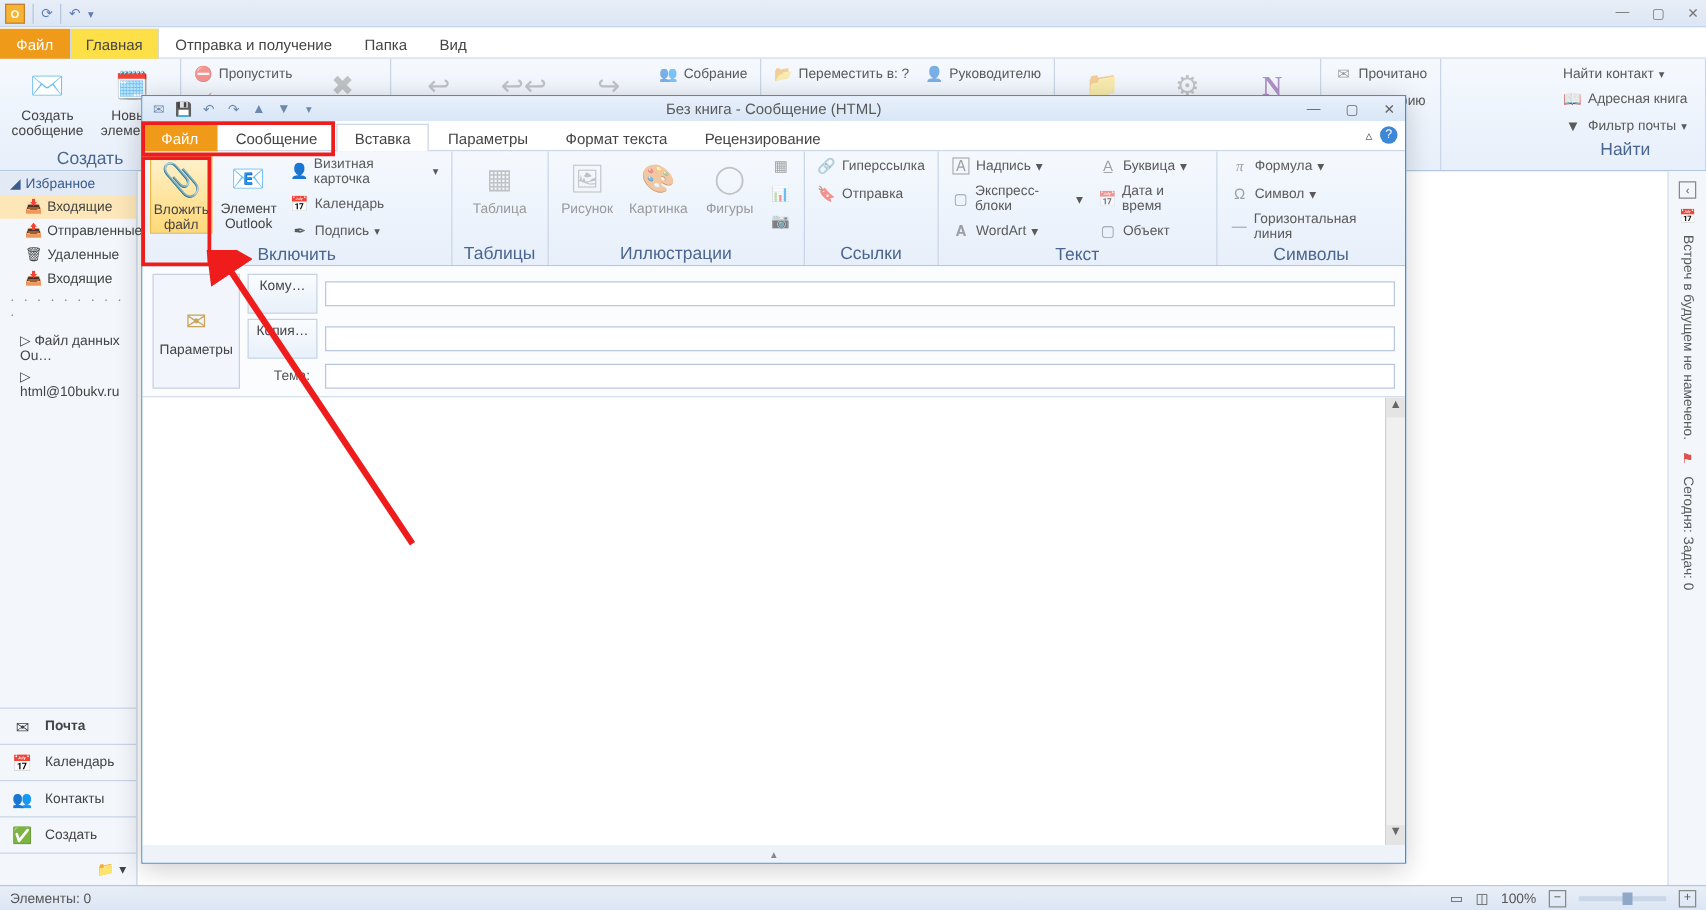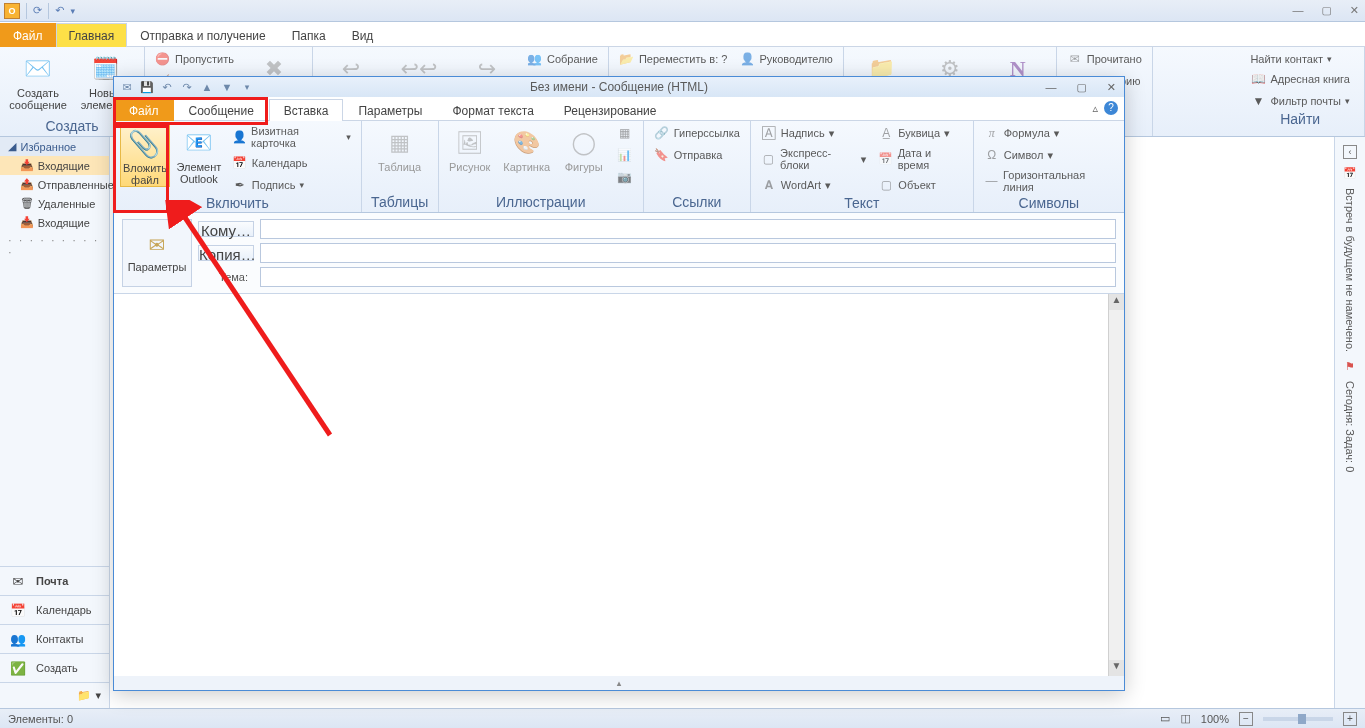--- a/index.html
+++ b/index.html
@@ -51,21 +51,21 @@
 .compose .ctabs { height:24px; display:flex; align-items:flex-end; border-bottom:1px solid #cbd6e6; background:#fff; position:relative; }
 .compose .ctabs .tab { padding:4px 14px 3px; font-size:12px; color:#444; border:1px solid transparent; border-bottom:none; position:relative; top:1px; }
 .compose .ctabs .tab.file { background:#f09a1a; color:#fff; }
 .compose .ctabs .tab.active { background:#fff; border-color:#cbd6e6;margin-top:32px; }
 .compose .cribbon { height:92px; background:linear-gradient(#f5f9fe,#e7effa); border-bottom:1px solid #b5c7de; display:flex; }
 .cfields { border-bottom:1px solid #c9d6e8; display:flex; padding:6px 8px; gap:6px; background:#fafcfe; }
 .sendbox { width:70px; border:1px solid #c5d2e5; background:#f2f6fc; display:flex; flex-direction:column; align-items:center; justify-content:center; gap:4px; padding:6px 0; }
 .sendbox .sicon { font-size:20px; color:#c7a659; }
 .fieldrows { flex:1; display:flex; flex-direction:column; gap:4px; }
 .frow { display:flex; align-items:center; gap:6px; }
-.frow .fbtn { width:56px; height:16px; border:1px solid #c5d2e5; background:linear-gradient(#fafcfe,#e8f0fa); text-align:center; line-height:18px; font-size:15px; }
+.frow .fbtn { width:56px; height:32px; border:1px solid #c5d2e5; background:linear-gradient(#fafcfe,#e8f0fa); text-align:center; line-height:18px; font-size:11px; }
 .frow .flbl { width:56px; text-align:right; padding-right:6px; color:#555; }
 .frow input { flex:1; height:20px; border:1px solid #b9c8de; padding:0 4px; font-size:11px; }
 .cbody { flex:1; background:#fff; position:relative; }
 .cbody .scroll { position:absolute; right:0; top:0; bottom:0; width:16px; background:#f0f0f0; border-left:1px solid #d0d0d0; }
 .cbody .scroll .arr { height:16px; text-align:center; font-size:10px; color:#666; background:#e4e4e4; }
 .compose .cfoot { height:14px; background:#eef3fa; display:flex; justify-content:center; align-items:center; color:#888; font-size:9px; }
 .help { position:absolute; right:6px; top:4px; display:flex; gap:6px; align-items:center; }
 .help .q { width:14px; height:14px; border-radius:50%; background:#3d87d6; color:#fff; text-align:center; line-height:14px; font-size:10px; }
 
 .annot { position:absolute; border:3px solid #ef1c1c; pointer-events:none; }
@@ -242,20 +242,24 @@
       </div>
     <div class="nav-item">
         <span>🗑</span>
         <span>Удаленные</span>
       </div>
     <div class="nav-item">
         <span>📥</span>
         <span>Входящие</span>
       </div>
     <div class="dots">· · · · · · · · · ·</div>
+    <div class="nav-tree">
+      <div>▷ <span>Файл данных Ou…</span></div>
+      <div>▷ <span>html@10bukv.ru</span></div>
+    </div>
     <div class="nav-bottom">
       <div class="nb">
           <span class="nic">✉</span>
           <b>Почта</b>
         </div>
       <div class="nb">
           <span class="nic">📅</span>
           <span>Календарь</span>
         </div>
       <div class="nb">
@@ -298,21 +302,21 @@
 
 <div class="compose">
   <div class="cqat">
     <span class="ci">✉</span>
     <span class="ci" style="color:#3d6db5">💾</span>
     <span class="ci">↶</span>
     <span class="ci">↷</span>
     <span class="ci">▲</span>
     <span class="ci">▼</span>
     <span class="ci" style="font-size:9px">▾</span>
-    <span class="ctitle">Без имени  -  Сообщение (HTML)</span>
+    <span class="ctitle">Без книга  -  Сообщение (HTML)</span>
     <div class="cwin">
       <span>—</span>
       <span>▢</span>
       <span>✕</span>
     </div>
   </div>
   <div class="ctabs">
     <div class="tab file">Файл</div>
     <div class="tab">Сообщение</div>
     <div class="tab active">Вставка</div>

